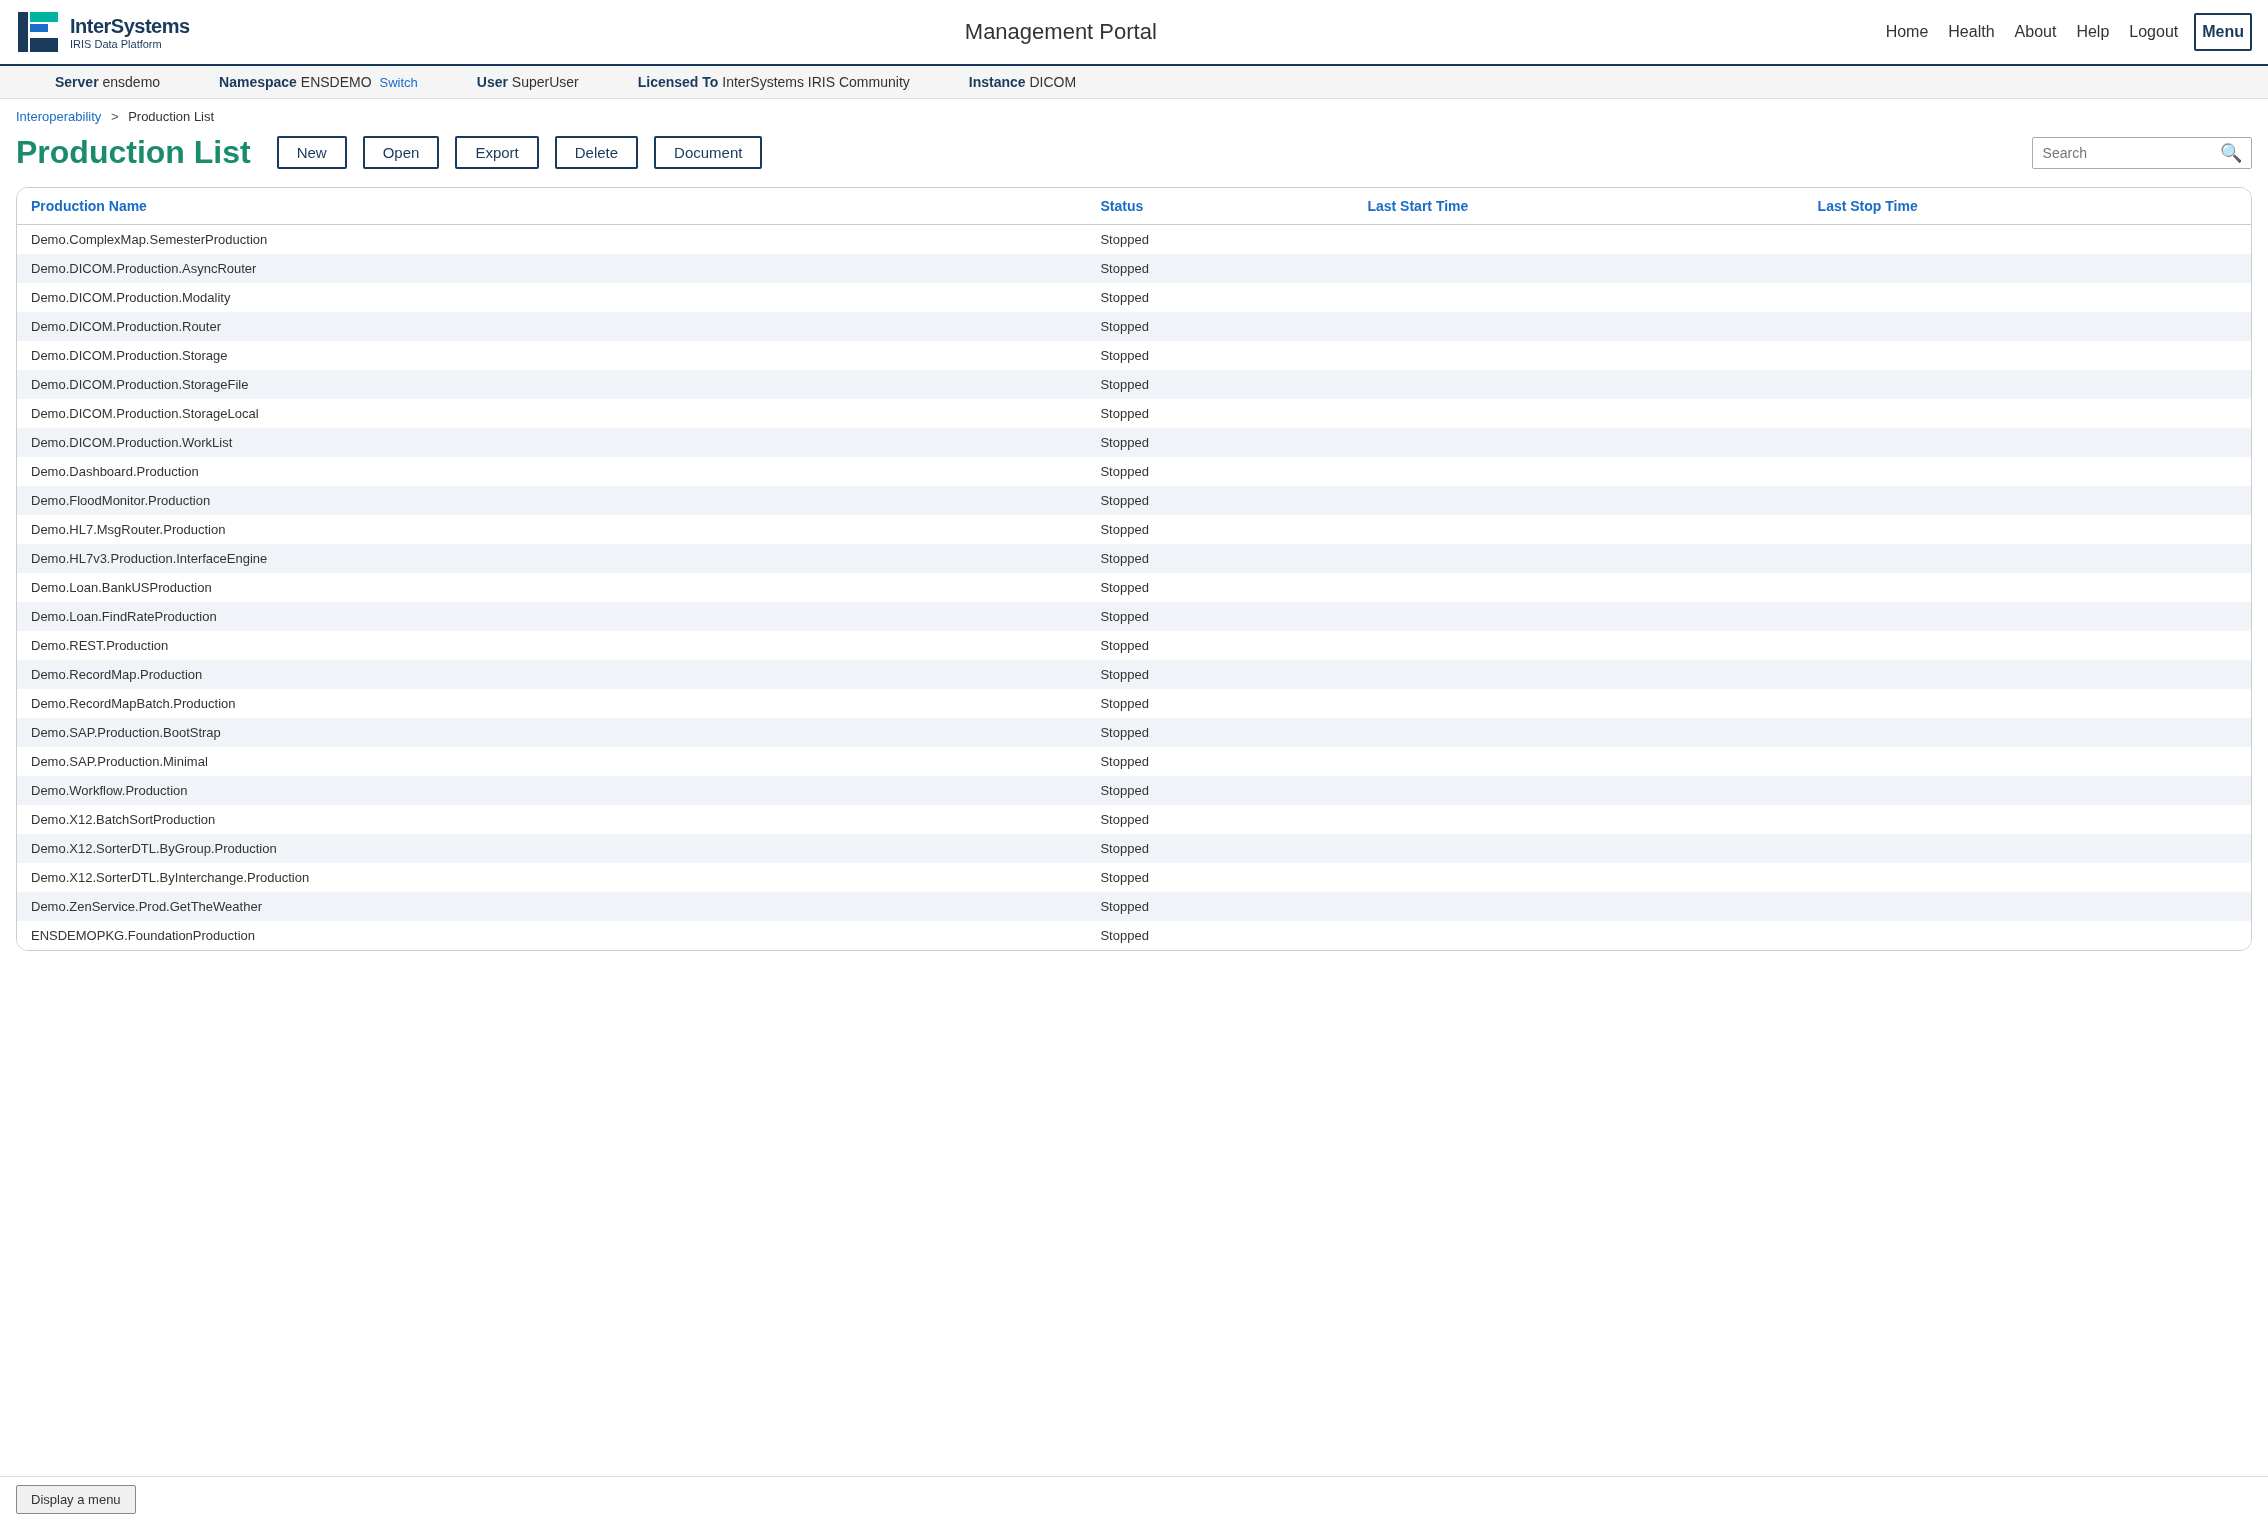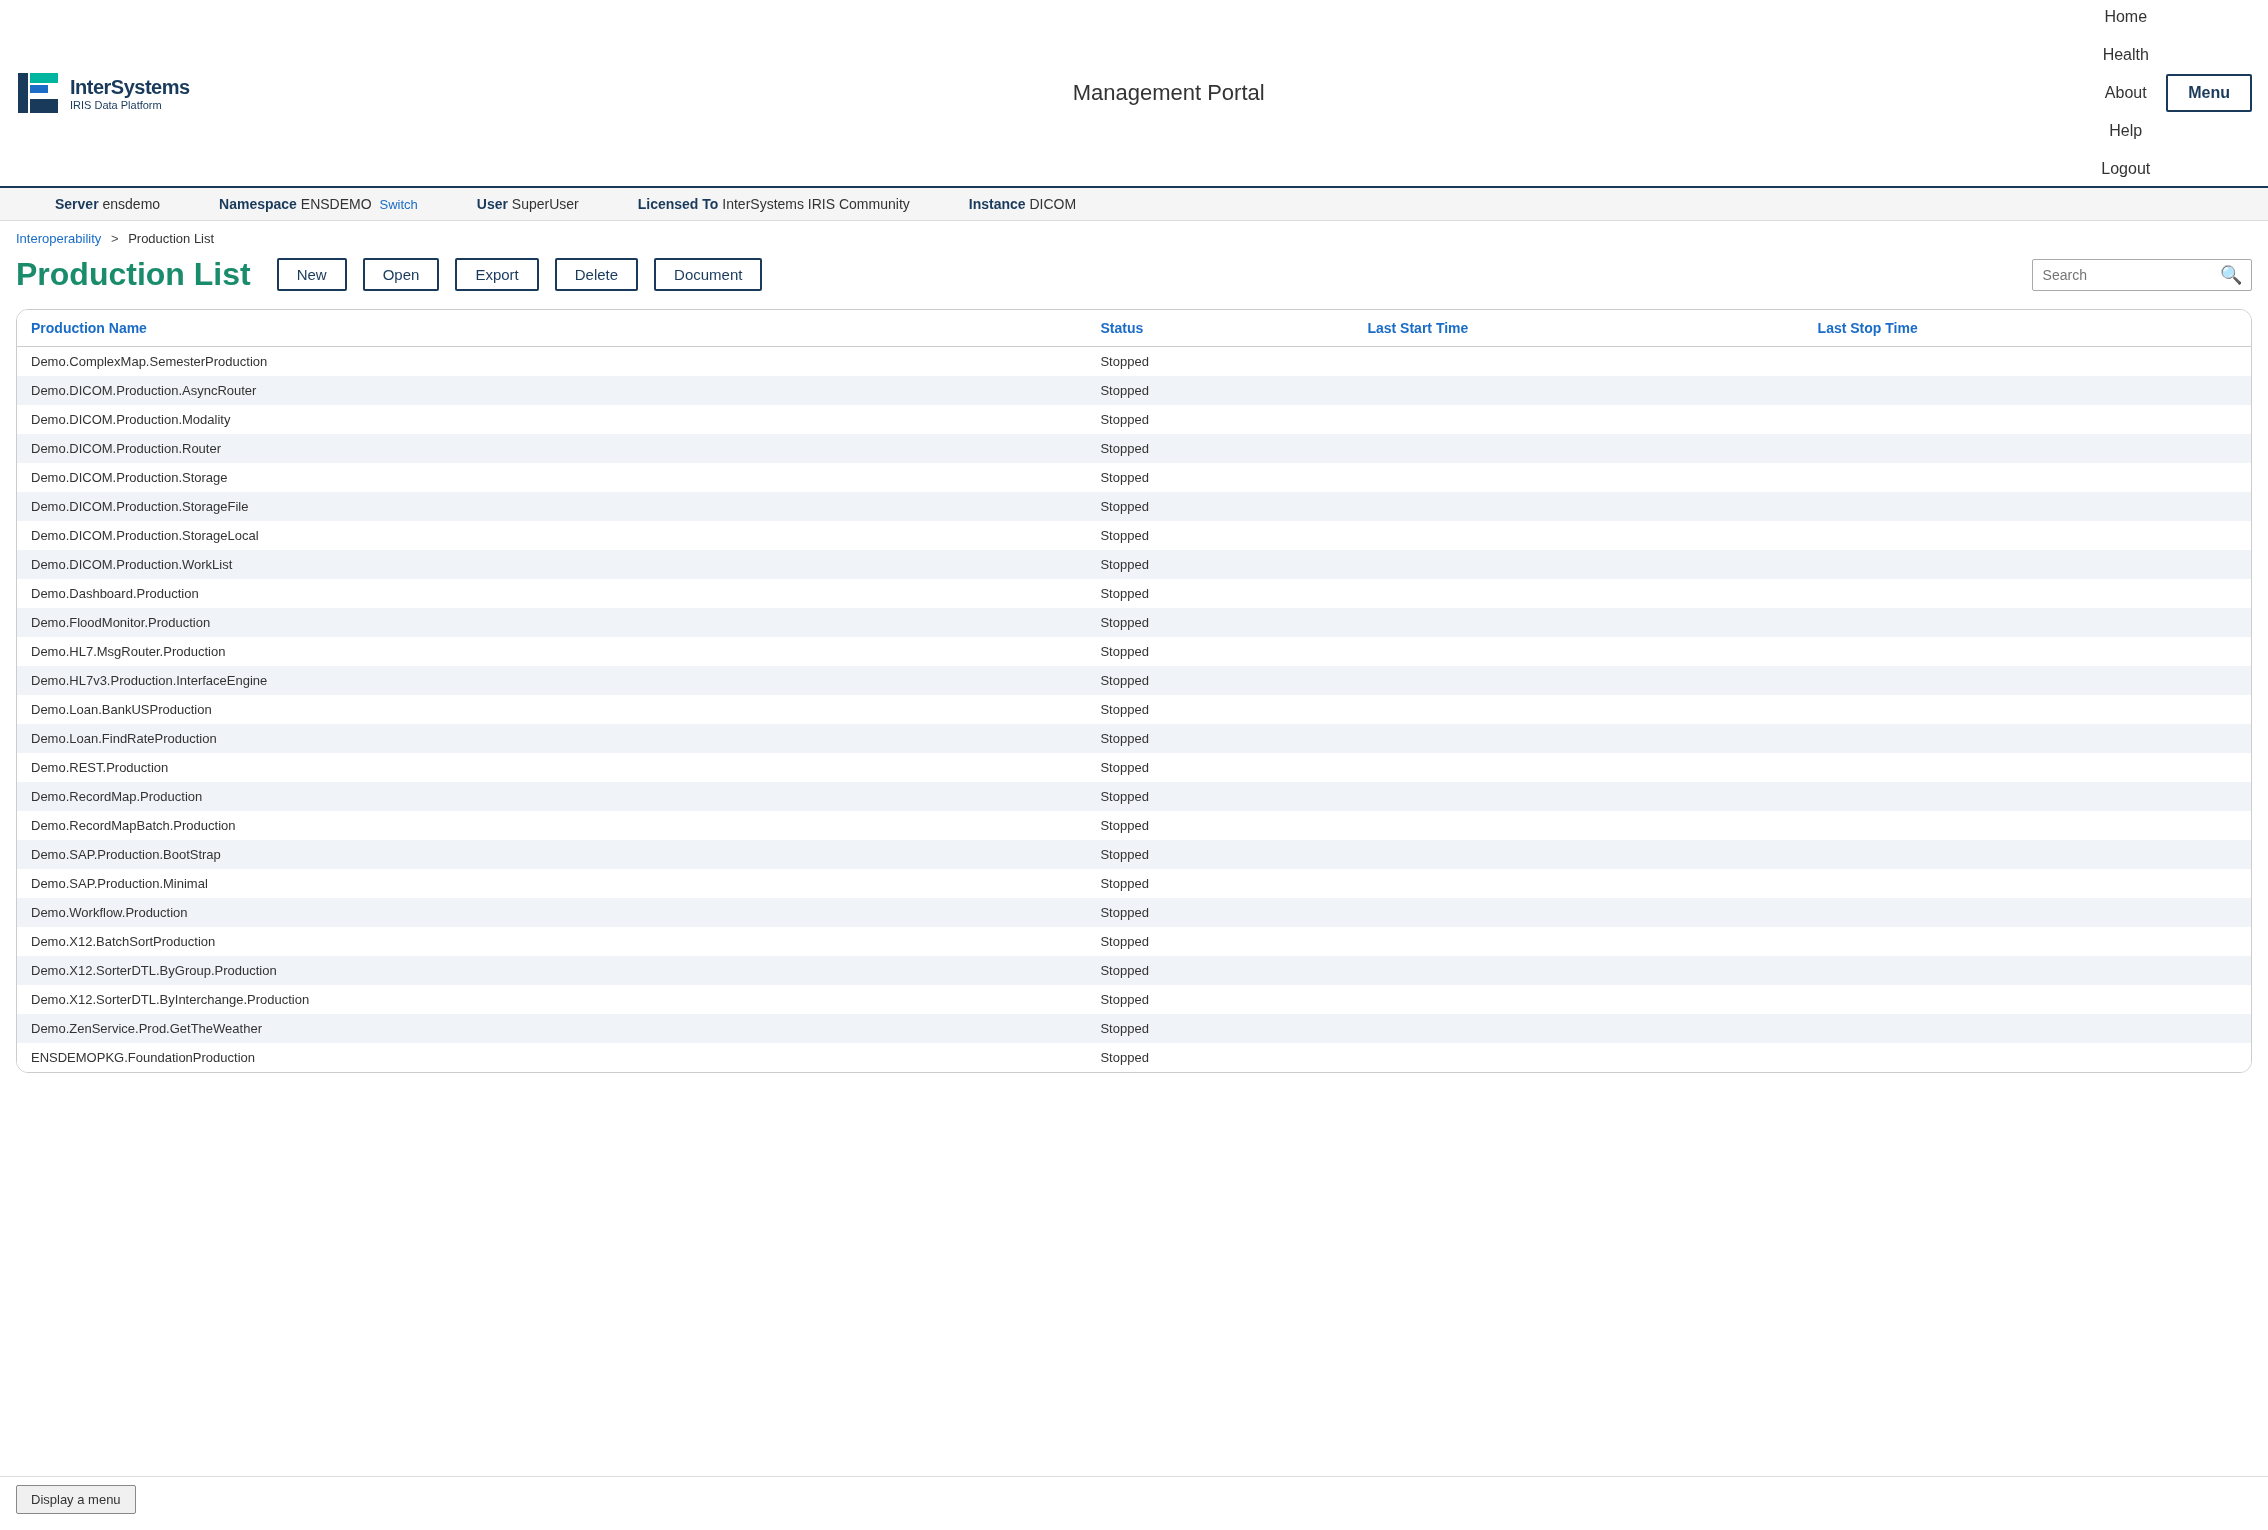--- a/index.html
+++ b/index.html
@@ -42,32 +42,31 @@
       text-align: center;
       font-size: 22px;
       color: #333;
       font-weight: normal;
     }
     .nav-links {
       display: flex;
       gap: 20px;
       align-items: center;
       margin-right: 16px;
-      flex-direction: column;
     }
     .nav-links a {
       text-decoration: none;
       color: #333;
       font-size: 16px;
     }
     .menu-btn {
       border: 2px solid #1a3a5c;
       background: #fff;
       color: #1a3a5c;
-      padding: 8px 20px;
+      padding: 8px 6px;
       font-size: 16px;
       font-weight: bold;
       cursor: pointer;
       border-radius: 2px;
     }
 
     
     .server-bar {
       display: flex;
       align-items: center;

